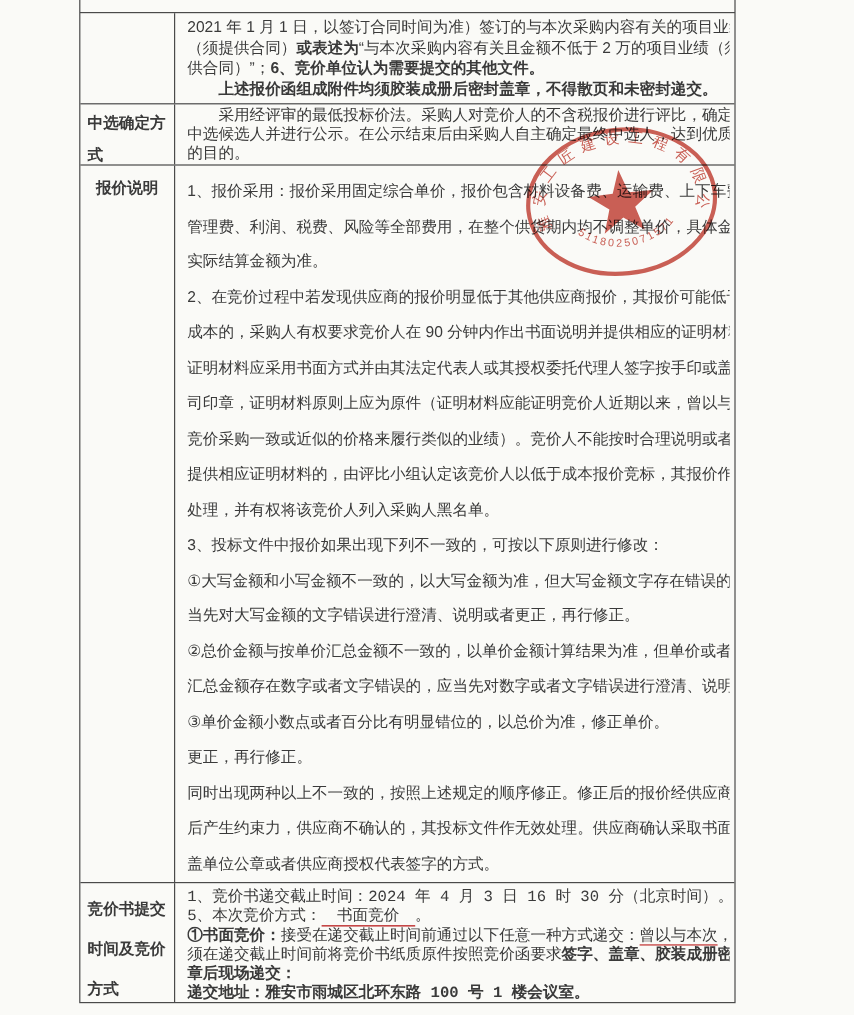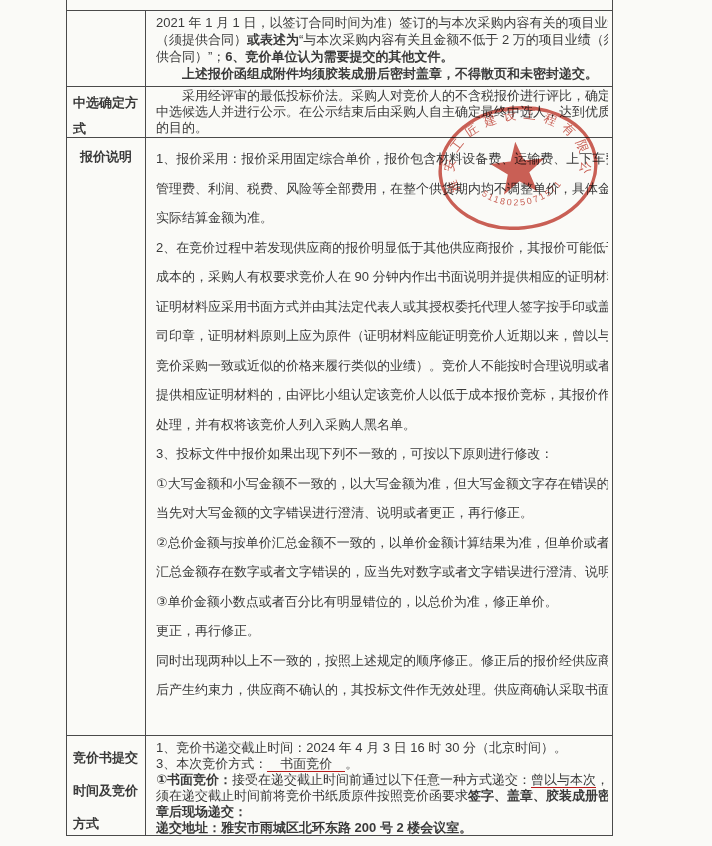--- a/index.html
+++ b/index.html
@@ -36,21 +36,21 @@
   .r2 .line{height:16px;line-height:16px;}
   
   .row.r3{height:598px;}
   .r3 .label{text-align:center;padding:10px 0 0 0;}
   .r3 .content{padding-top:6px;}
   .r3 .line{height:29.5px;line-height:29.5px;}
   
   .row.r4{height:100px;justify-content:center;}
   .r4 .label{line-height:33px;padding-top:5px;}
   .r4 .content{padding-top:4px;}
-  .r4 .line{height:16px;line-height:16px;}
+  .r4 .line{height:16px;line-height:16px;font-family:Liberation Mono, monospace;}
   
   .seal{
     position:absolute;left:434px;top:104px;width:168px;height:128px;
     transform:rotate(-6deg);opacity:.85;pointer-events:none;z-index:5;
     mix-blend-mode:multiply;
   }
 </style>
 </head>
 <body>
 
@@ -95,35 +95,36 @@
         <div class="line"><span>处理，并有权将该竞价人列入采购人黑名单。</span></div>
         <div class="line"><span>3、投标文件中报价如果出现下列不一致的，可按以下原则进行修改：</span></div>
         <div class="line"><span>①大写金额和小写金额不一致的，以大写金额为准，但大写金额文字存在错误的，应</span></div>
         <div class="line"><span>当先对大写金额的文字错误进行澄清、说明或者更正，再行修正。</span></div>
         <div class="line"><span>②总价金额与按单价汇总金额不一致的，以单价金额计算结果为准，但单价或者单价</span></div>
         <div class="line"><span>汇总金额存在数字或者文字错误的，应当先对数字或者文字错误进行澄清、说明或者</span></div>
         <div class="line"><span>③单价金额小数点或者百分比有明显错位的，以总价为准，修正单价。</span></div>
         <div class="line"><span>更正，再行修正。</span></div>
         <div class="line"><span>同时出现两种以上不一致的，按照上述规定的顺序修正。修正后的报价经供应商确认</span></div>
         <div class="line"><span>后产生约束力，供应商不确认的，其投标文件作无效处理。供应商确认采取书面且加</span></div>
+        <div class="line"><span>盖单位公章或者供应商授权代表签字的方式。</span></div>
       </div>
   </div>
   <div class="row r4">
     <div class="label">
         <div class="lab-line">竞价书提交</div>
         <div class="lab-line">时间及竞价</div>
         <div class="lab-line">方式</div>
       </div>
     <div class="content">
         <div class="line"><span>1、竞价书递交截止时间：2024 年 4 月 3 日 16 时 30 分（北京时间）。</span></div>
-        <div class="line"><span>3、本次竞价方式：</span><span class="u">　书面竞价　</span><span>。</span></div>
+        <div class="line"><span>5、本次竞价方式：</span><span class="u">　书面竞价　</span><span>。</span></div>
         <div class="line"><span class="b">①书面竞价：</span><span>接受在递交截止时间前通过以下任意一种方式递交：</span><span class="u">曾以与本次</span><span>，竞价人</span></div>
         <div class="line"><span>须在递交截止时间前将竞价书纸质原件按照竞价函要求</span><span class="b">签字、盖章、胶装成册密封盖</span></div>
         <div class="line"><span class="b">章后现场递交：</span></div>
-        <div class="line"><span class="b">递交地址：雅安市雨城区北环东路 200 号 2 楼会议室。</span></div>
+        <div class="line"><span class="b">递交地址：雅安市雨城区北环东路 100 号 1 楼会议室。</span></div>
       </div>
   </div>
 </div>
 
 <div class="seal">
   <svg width="168" height="128" viewBox="0 0 168 128" xmlns="http://www.w3.org/2000/svg">
     <defs>
       <path id="arcTop" d="M 26,82 A 64,47 0 1 1 142,82" fill="none"></path>
       <path id="arcBottom" d="M 42,84 A 50,38 0 0 0 126,84" fill="none"></path>
     </defs>

